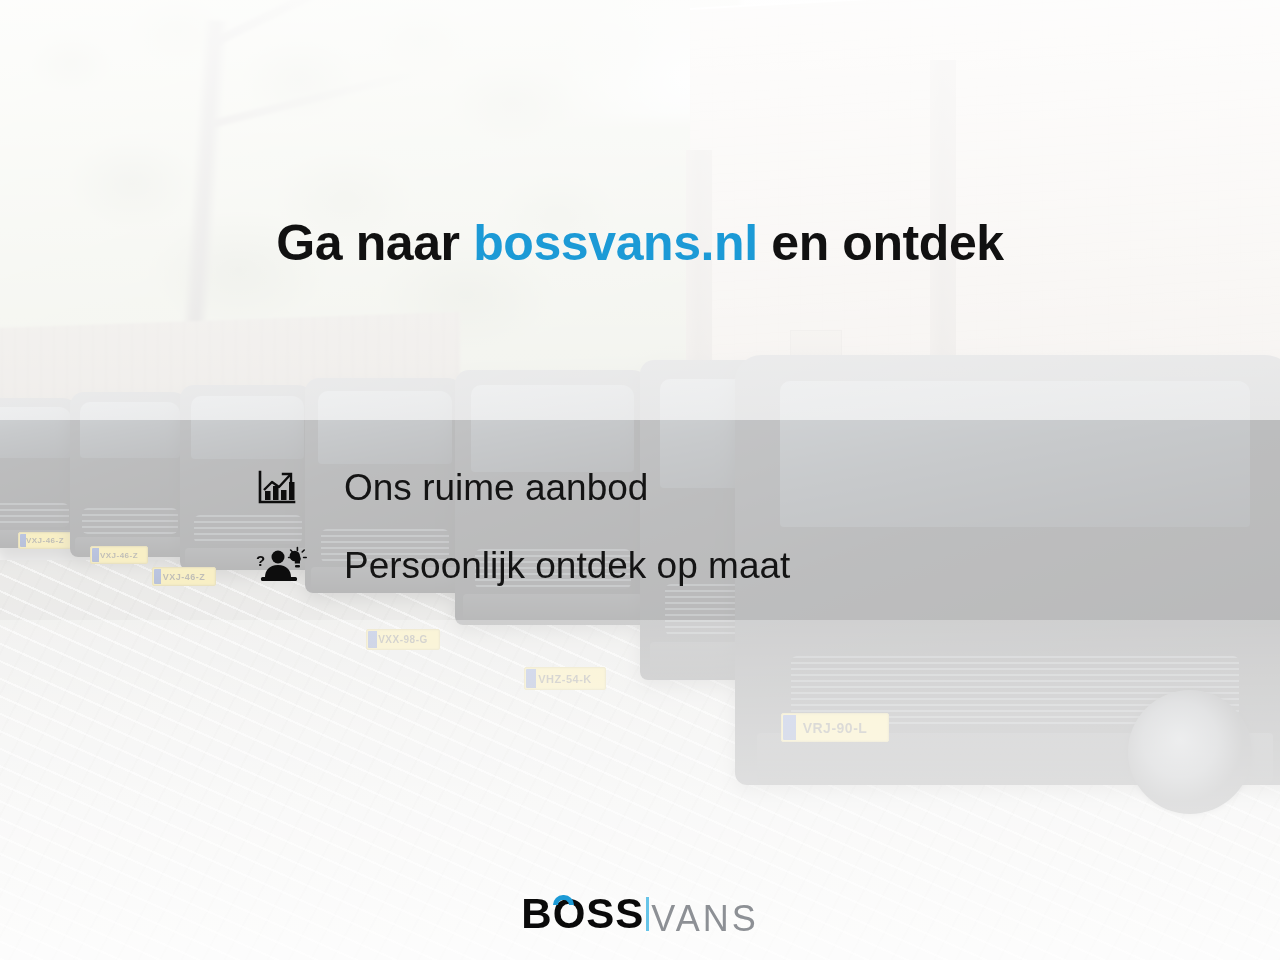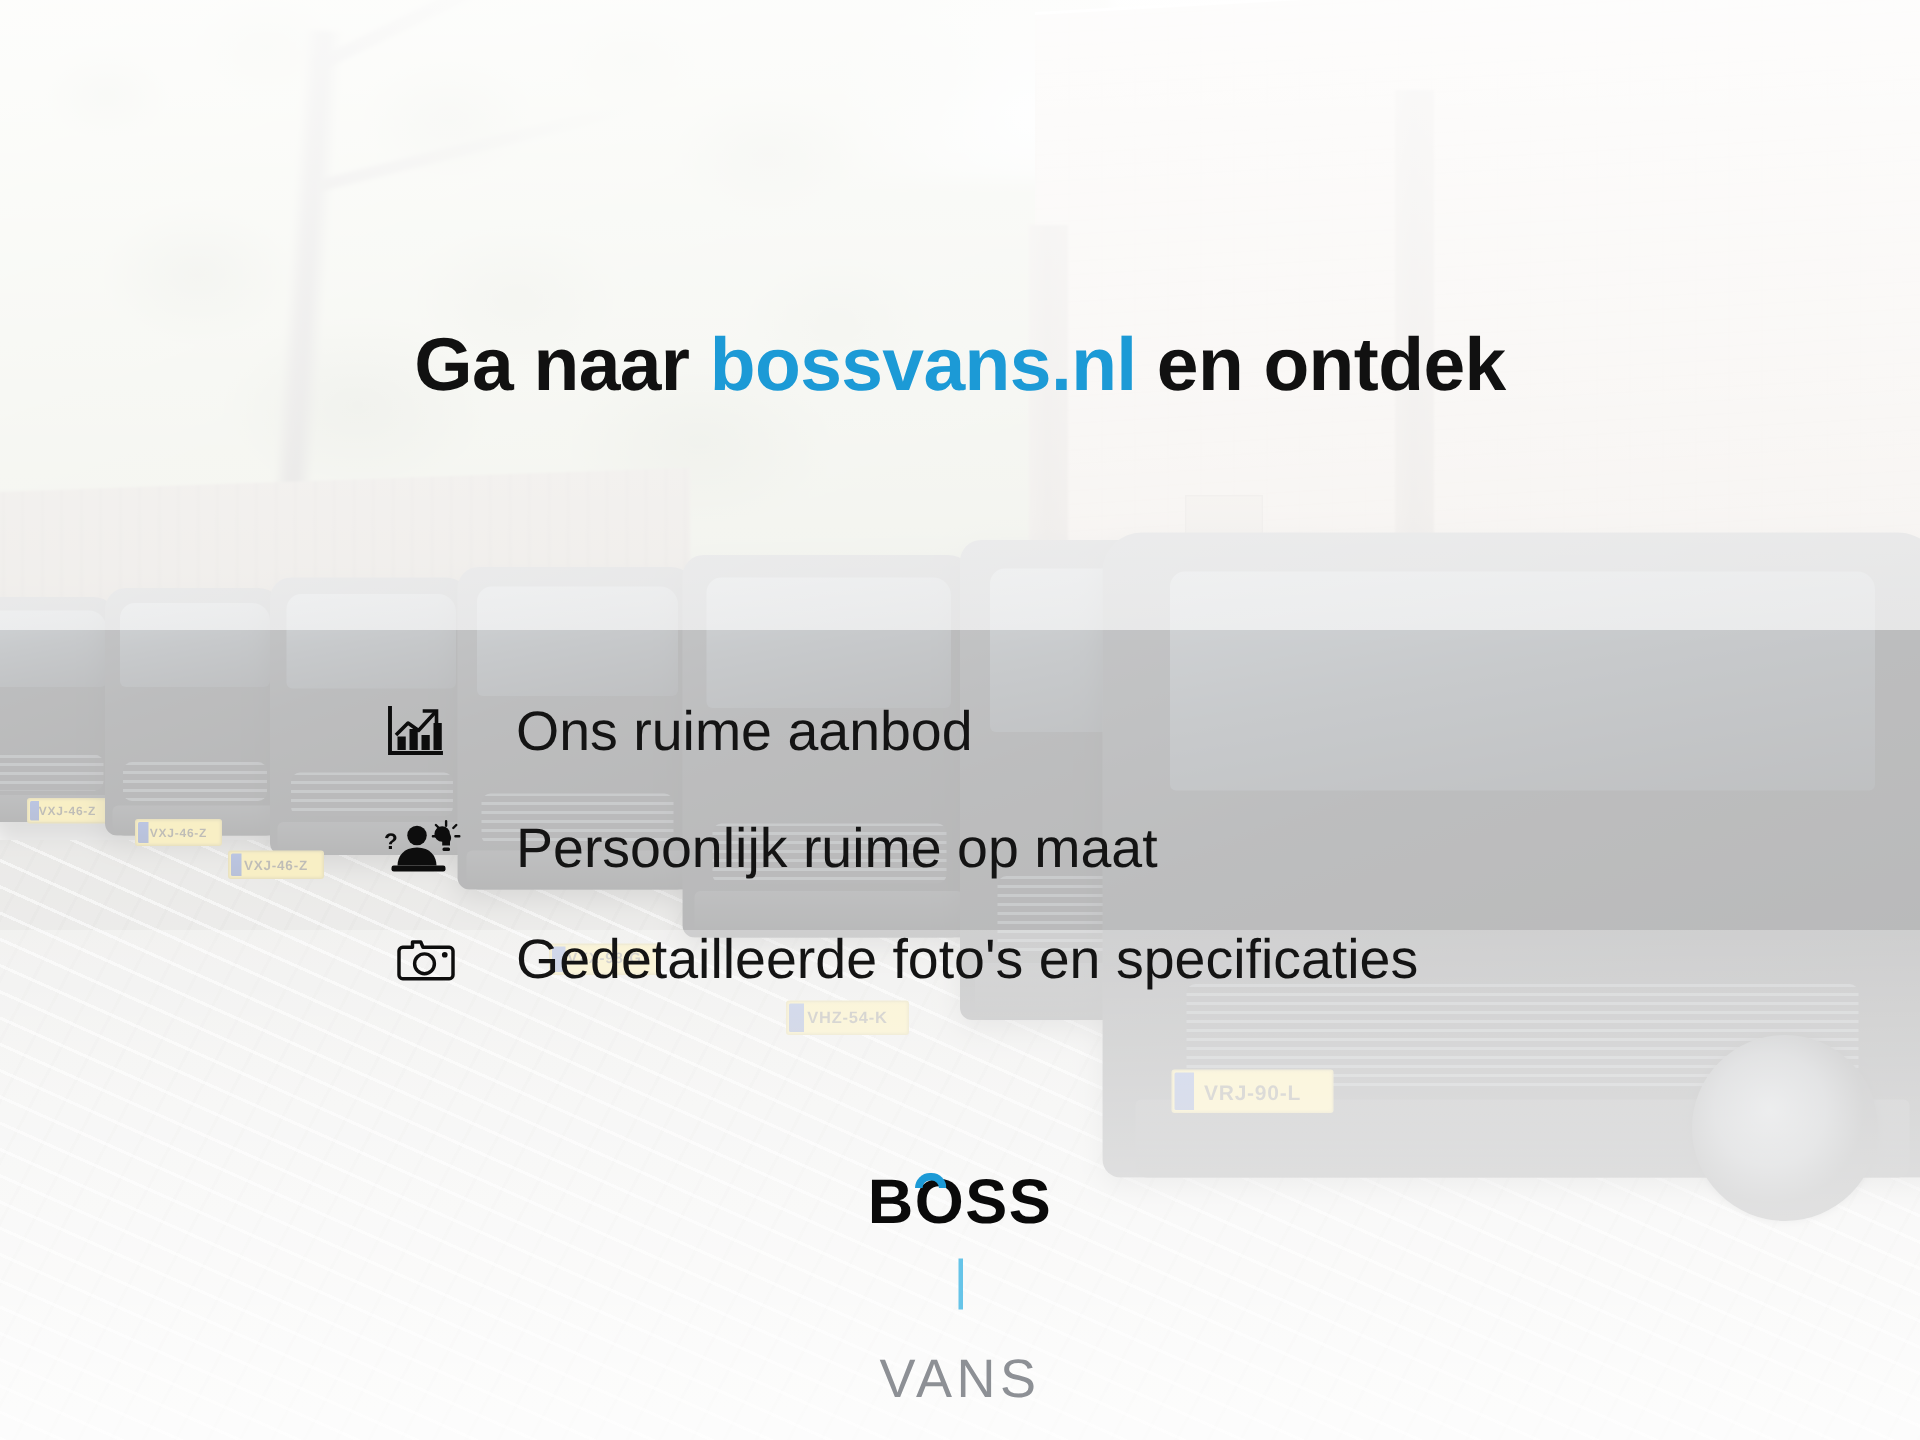--- a/index.html
+++ b/index.html
@@ -293,22 +293,21 @@
     position: absolute;
     left: 0; bottom: 20px;
     width: 1280px;
     display: flex;
     align-items: center;
     justify-content: center;
   }
   .logo-inner {
     display: flex;
     align-items: center;
-    gap: 14px;
-    flex-direction: column;
+    gap: 2px;
   }
   .logo-boss {
     font-family: "Liberation Sans", sans-serif;
     font-weight: bold;
     font-size: 42px;
     letter-spacing: 1px;
     color: #0a0a0a;
     position: relative;
     display: inline-block;
   }
@@ -439,33 +438,23 @@
           <svg width="52" height="40" viewBox="0 0 52 40" aria-hidden="true">
             <text x="0" y="20" font-family="Liberation Sans, sans-serif" font-size="15" font-weight="bold" fill="#0d0d0d">?</text>
             <circle cx="22" cy="11" r="6.5" fill="#0d0d0d"></circle>
             <path d="M22 19 C13 19 9 25 9 31 L35 31 C35 25 31 19 22 19 Z" fill="#0d0d0d"></path>
             <rect x="5" y="31" width="36" height="4" rx="1.5" fill="#0d0d0d"></rect>
             <path d="M44 10 a5.2 5.2 0 1 0 -5.2 5.2 v2.4 h5.2 v-2.4 a5.2 5.2 0 0 0 0 -5.2 Z" fill="#0d0d0d"></path>
             <rect x="39" y="19" width="5" height="2.4" rx="1" fill="#0d0d0d"></rect>
             <path d="M41.4 1.5 v3 M34.6 4 l2 2 M48.2 4 l-2 2 M32.6 11.5 h2.6 M50.2 11.5 h-2.6" stroke="#0d0d0d" stroke-width="1.6" stroke-linecap="round"></path>
           </svg>
         </span>
-        <span class="f-label">Persoonlijk ruime op maat</span>
+        <span class="f-label">Persoonlijk ontdek op maat</span>
       </div>
 
-      <div class="feature">
-        <span class="f-icon cam">
-          <svg width="40" height="32" viewBox="0 0 40 32" aria-hidden="true">
-            <path d="M13 4 L16.5 4 L18 7.5 L35.5 7.5 A2.5 2.5 0 0 1 38 10 L38 26 A2.5 2.5 0 0 1 35.5 28.5 L4.5 28.5 A2.5 2.5 0 0 1 2 26 L2 10 A2.5 2.5 0 0 1 4.5 7.5 L11 7.5 L11 4 Z" fill="none" stroke="#0d0d0d" stroke-width="2.3" stroke-linejoin="round"></path>
-            <circle cx="19" cy="18.5" r="6.6" fill="none" stroke="#0d0d0d" stroke-width="2.3"></circle>
-            <circle cx="32.5" cy="12.5" r="1.9" fill="#0d0d0d"></circle>
-          </svg>
-        </span>
-        <span class="f-label">Gedetailleerde foto's en specificaties</span>
-      </div>
 
     </div>
 
     <div class="logo">
       <div class="logo-inner">
         <span class="logo-boss">
           <span>BOSS</span>
           <span class="logo-o-arc"></span>
         </span>
         <span class="logo-div"></span>

